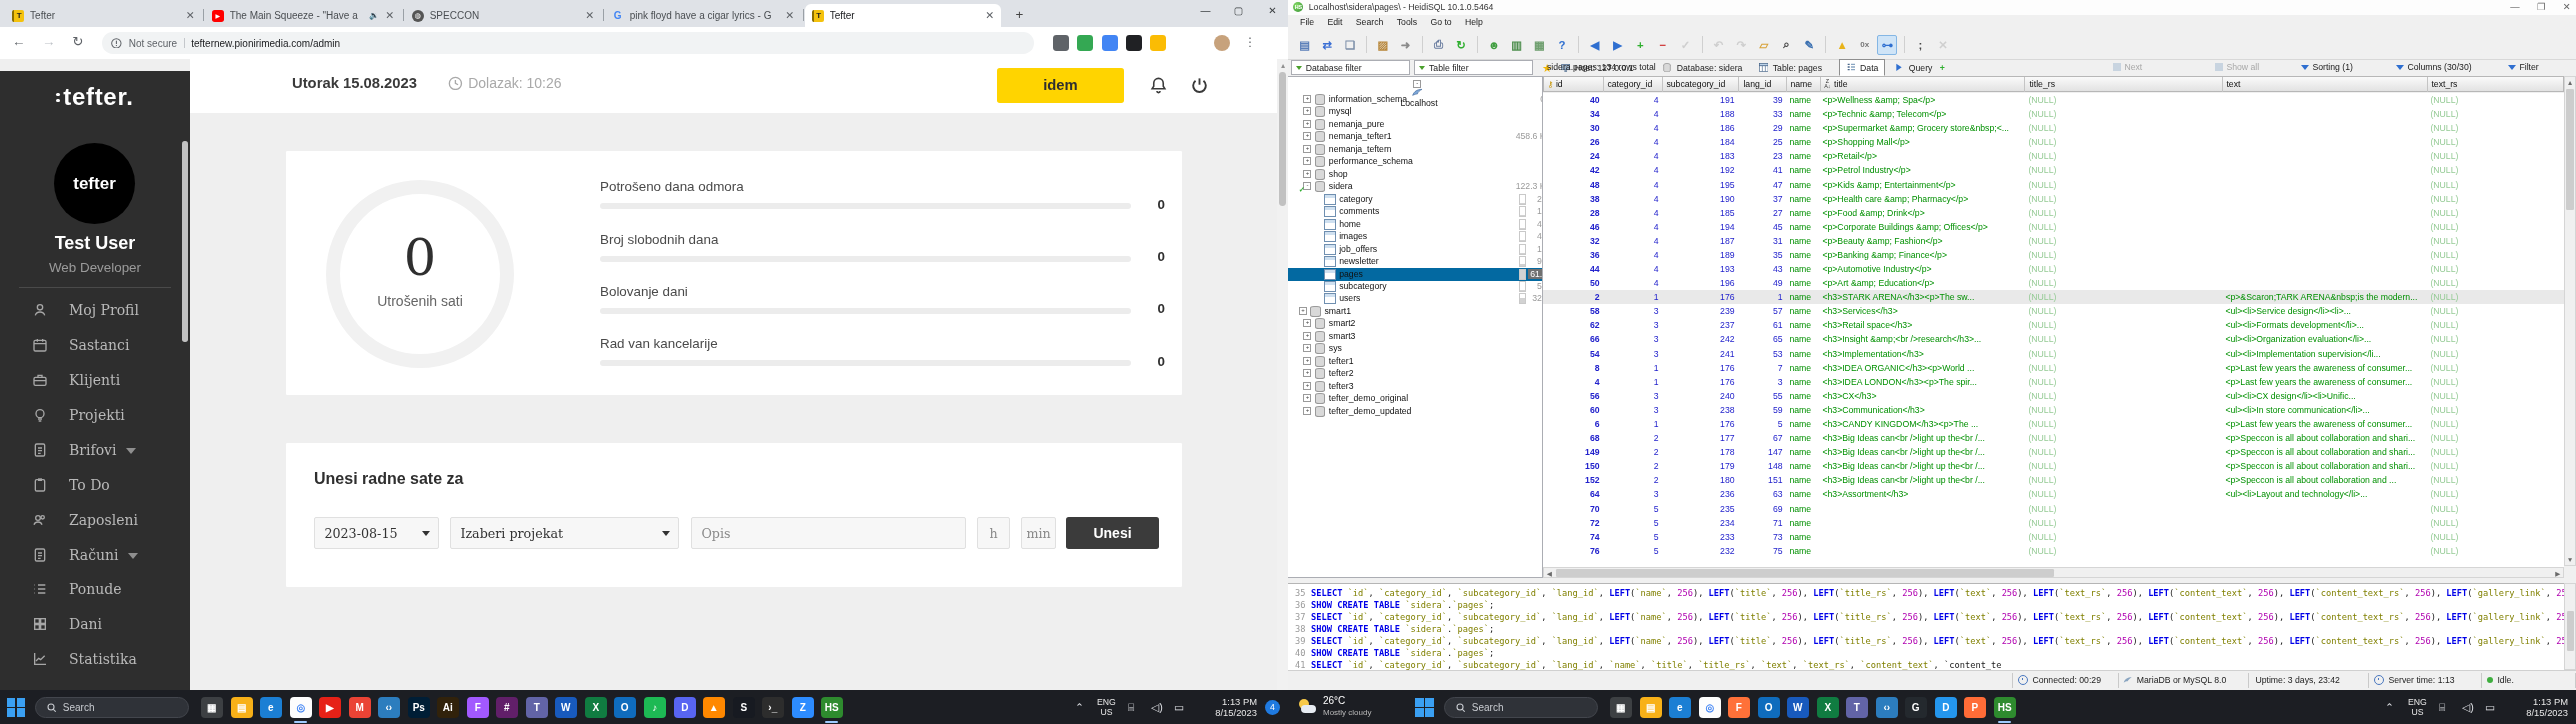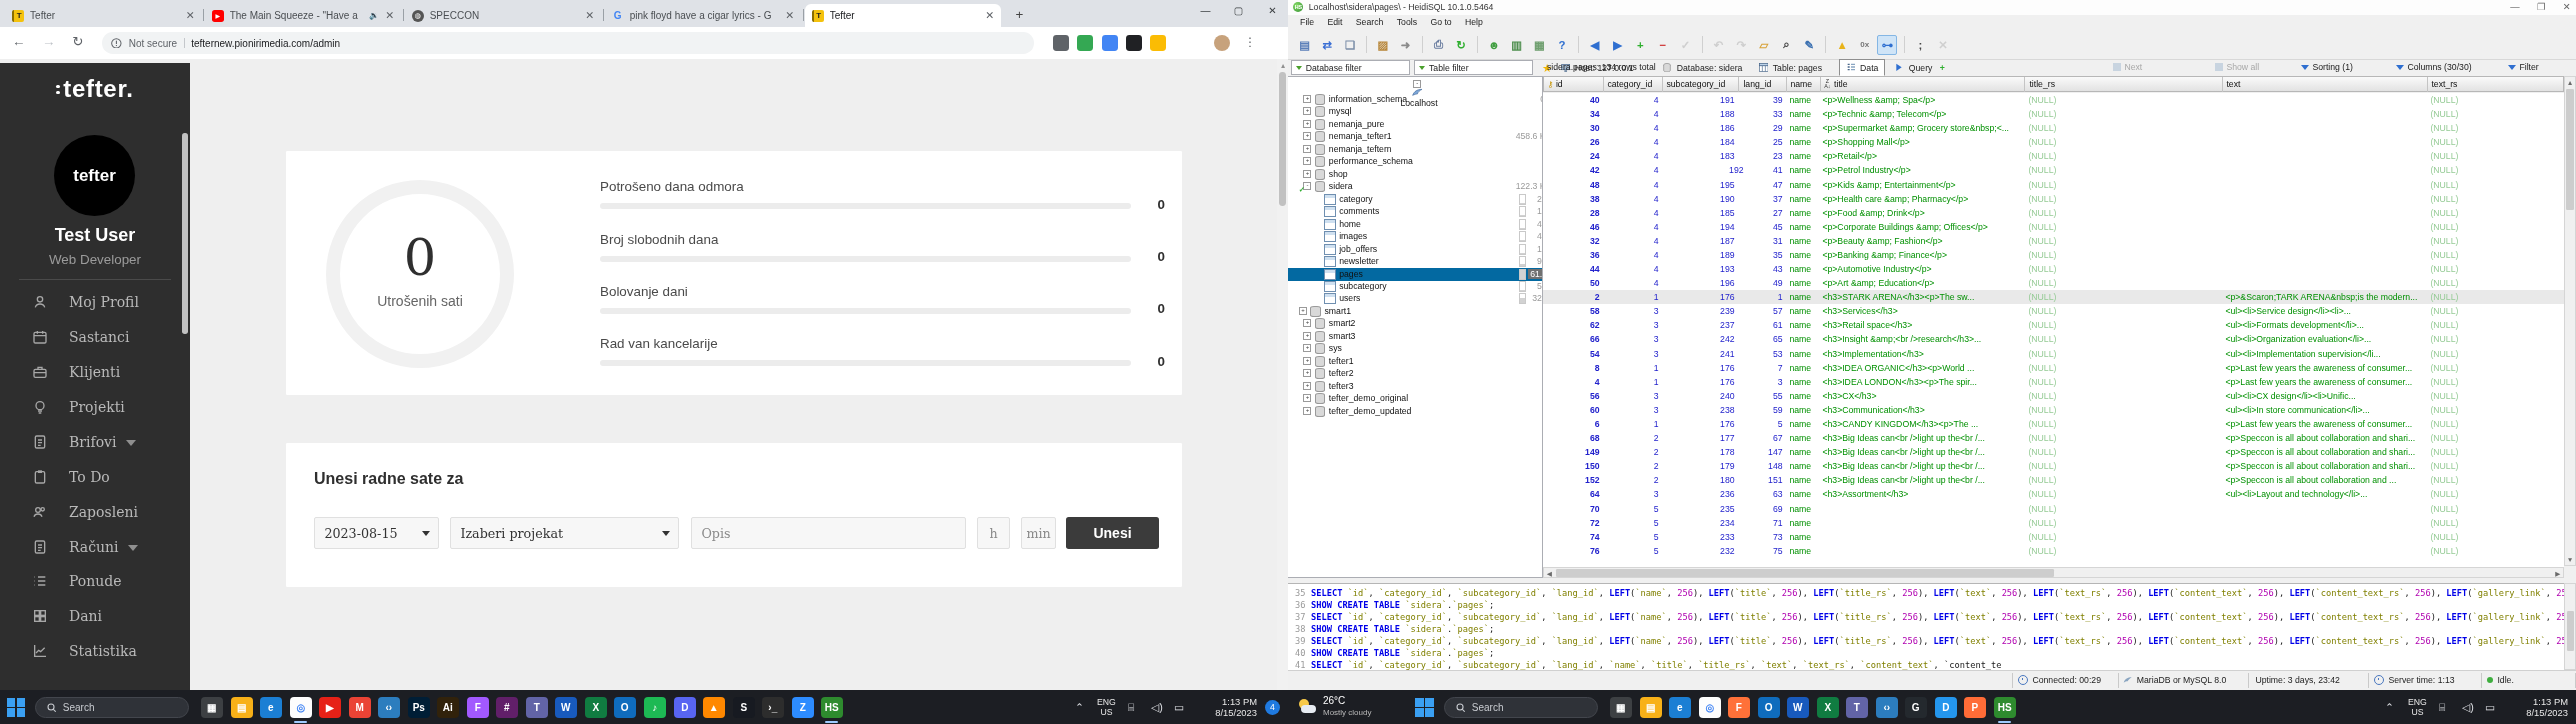--- a/index.html
+++ b/index.html
@@ -26,21 +26,21 @@
   #chrome-toolbar{position:absolute;left:0;top:27px;width:1288px;height:32px;background:#fff;}
   .navbtn{position:absolute;top:5.4px;width:21.5px;height:21.5px;border-radius:50%;color:#5f6368;font-size:13.4px;text-align:center;line-height:20px;}
   .navbtn.disabled{color:#bdc1c6;}
   #urlbar{position:absolute;left:102px;top:5.4px;width:932px;height:21.5px;background:#f1f3f4;border-radius:10.7px;display:flex;align-items:center;padding:0 9.4px;box-sizing:border-box;gap:6.7px;font-size:10px;color:#5f6368;}
   #urlbar .sec{white-space:nowrap;}
   #urlbar .sep{width:0.7px;height:10.7px;background:#c4c7cb;}
   #urlbar .url{color:#202124;white-space:nowrap;}
   .ext-ic{position:absolute;top:8px;width:16px;height:16px;border-radius:3.4px;}
   
   #page{position:absolute;left:0;top:59px;width:1288px;height:631px;background:#efefef;overflow:hidden;}
-  #tsidebar{position:absolute;left:0;top:4px;width:190px;height:631px;background:#2e2e2e;}
+  #tsidebar{position:absolute;left:0;top:12px;width:190px;height:631px;background:#2e2e2e;}
   #t-logo{position:absolute;left:0;top:12px;width:190px;text-align:center;color:#fff;font-size:24px;font-weight:bold;letter-spacing:0.7px;}
   #t-logo:before{content:"";display:inline-block;width:3.4px;height:3.4px;background:#fff;border-radius:50%;margin-right:3.4px;box-shadow:0 -6px 0 #fff;vertical-align:2.7px;}
   #t-avatar{position:absolute;left:54px;top:72px;width:81px;height:81px;border-radius:50%;background:#000;color:#fff;display:flex;align-items:center;justify-content:center;font-size:17px;font-weight:bold;}
   #t-user{position:absolute;left:0;top:162px;width:190px;text-align:center;color:#fff;font-size:18px;font-weight:bold;}
   #t-role{position:absolute;left:0;top:189px;width:190px;text-align:center;color:#9b9b9b;font-size:13.4px;}
   #t-div{position:absolute;left:19px;top:216px;width:152px;height:0.7px;background:#4a4a4a;}
   .sm-item{position:absolute;left:0;width:190px;height:35px;display:flex;align-items:center;color:#b9b9b9;}
   .sm-item .sm-ic{position:absolute;left:32px;width:16px;height:16px;color:#a7a7a7;}
   .sm-item .sm-label{position:absolute;left:69px;font-family:"DejaVu Serif",serif;font-size:14px;}
   .sm-caret{display:inline-block;margin-left:9.4px;width:0;height:0;border-left:5.4px solid transparent;border-right:5.4px solid transparent;border-top:6px solid #8f8f8f;vertical-align:middle;}
@@ -312,20 +312,39 @@
           <div class="sm-item" style="top: 570px;">
             <svg class="sm-ic" viewBox="0 0 24 24">
               <path d="M4 3v17h17" stroke="currentColor" stroke-width="2" fill="none"></path>
               <path d="M6 15l4-4 3 2 6-6" stroke="currentColor" stroke-width="2" fill="none"></path>
             </svg>
             <span class="sm-label">Statistika</span>
           </div>
         </nav>
       <div id="tsb-thumb"></div>
     </aside>
+    <div id="appheader">
+      <div id="hdr-date">Utorak 15.08.2023</div>
+      <div id="hdr-dolazak">
+        <svg width="14.8" height="14.8" viewBox="0 0 22 22">
+            <circle cx="11" cy="11" r="9" fill="none" stroke="#a9a9a9" stroke-width="2"></circle>
+            <path d="M11 6v5l4 2" fill="none" stroke="#a9a9a9" stroke-width="2"></path>
+          </svg>
+        <span>Dolazak: 10:26</span>
+      </div>
+      <div id="idem-btn">idem</div>
+      <svg id="bell-ic" style="left:959px" viewBox="0 0 24 24">
+          <path d="M12 3a6 6 0 0 0-6 6v4l-2 3h16l-2-3V9a6 6 0 0 0-6-6z" fill="none" stroke="#3a3a3a" stroke-width="2"></path>
+          <path d="M10 19a2 2 0 0 0 4 0" fill="none" stroke="#3a3a3a" stroke-width="2"></path>
+        </svg>
+      <svg id="power-ic" style="left:1000px" viewBox="0 0 24 24">
+          <path d="M12 3v8" stroke="#3a3a3a" stroke-width="2.4" fill="none"></path>
+          <path d="M7 6a8 8 0 1 0 10 0" stroke="#3a3a3a" stroke-width="2.4" fill="none"></path>
+        </svg>
+    </div>
 
     <div class="card" id="card-stats">
       <div id="ring"></div>
       <div style="position:absolute;left:40px;top:29px;width:188px;height:188px">
         <div id="ring-num">0</div>
         <div id="ring-label">Utrošenih sati</div>
       </div>
       <div id="stat-rows">
           <div class="stat-row">
             <div class="st-label" style="top: 28px;">Potrošeno dana odmora</div>
@@ -882,21 +901,21 @@
           <div class="g-cell g-num" style="left: 196px; width: 47px;">23</div>
           <div class="g-cell g-text" style="left: 243px; width: 34px;">name</div>
           <div class="g-cell g-text" style="left: 276px; width: 205px;">&lt;p&gt;Retail&lt;/p&gt;</div>
           <div class="g-cell g-null" style="left: 482px; width: 197px;">(NULL)</div>
           <div class="g-cell g-text" style="left: 679px; width: 205px;"></div>
           <div class="g-cell g-null" style="left: 884px; width: 137px;">(NULL)</div>
         </div>
         <div class="g-row" style="top: 70px;">
           <div class="g-cell g-num g-id" style="left: 0px; width: 60px;">42</div>
           <div class="g-cell g-num" style="left: 60px; width: 59px;">4</div>
-          <div class="g-cell g-num" style="left: 128px; width: 76px;">192</div>
+          <div class="g-cell g-num" style="left: 119px; width: 76px;">192</div>
           <div class="g-cell g-num" style="left: 196px; width: 47px;">41</div>
           <div class="g-cell g-text" style="left: 243px; width: 34px;">name</div>
           <div class="g-cell g-text" style="left: 276px; width: 205px;">&lt;p&gt;Petrol Industry&lt;/p&gt;</div>
           <div class="g-cell g-null" style="left: 482px; width: 197px;">(NULL)</div>
           <div class="g-cell g-text" style="left: 679px; width: 205px;"></div>
           <div class="g-cell g-null" style="left: 884px; width: 137px;">(NULL)</div>
         </div>
         <div class="g-row" style="top: 85px;">
           <div class="g-cell g-num g-id" style="left: 0px; width: 60px;">48</div>
           <div class="g-cell g-num" style="left: 60px; width: 59px;">4</div>

